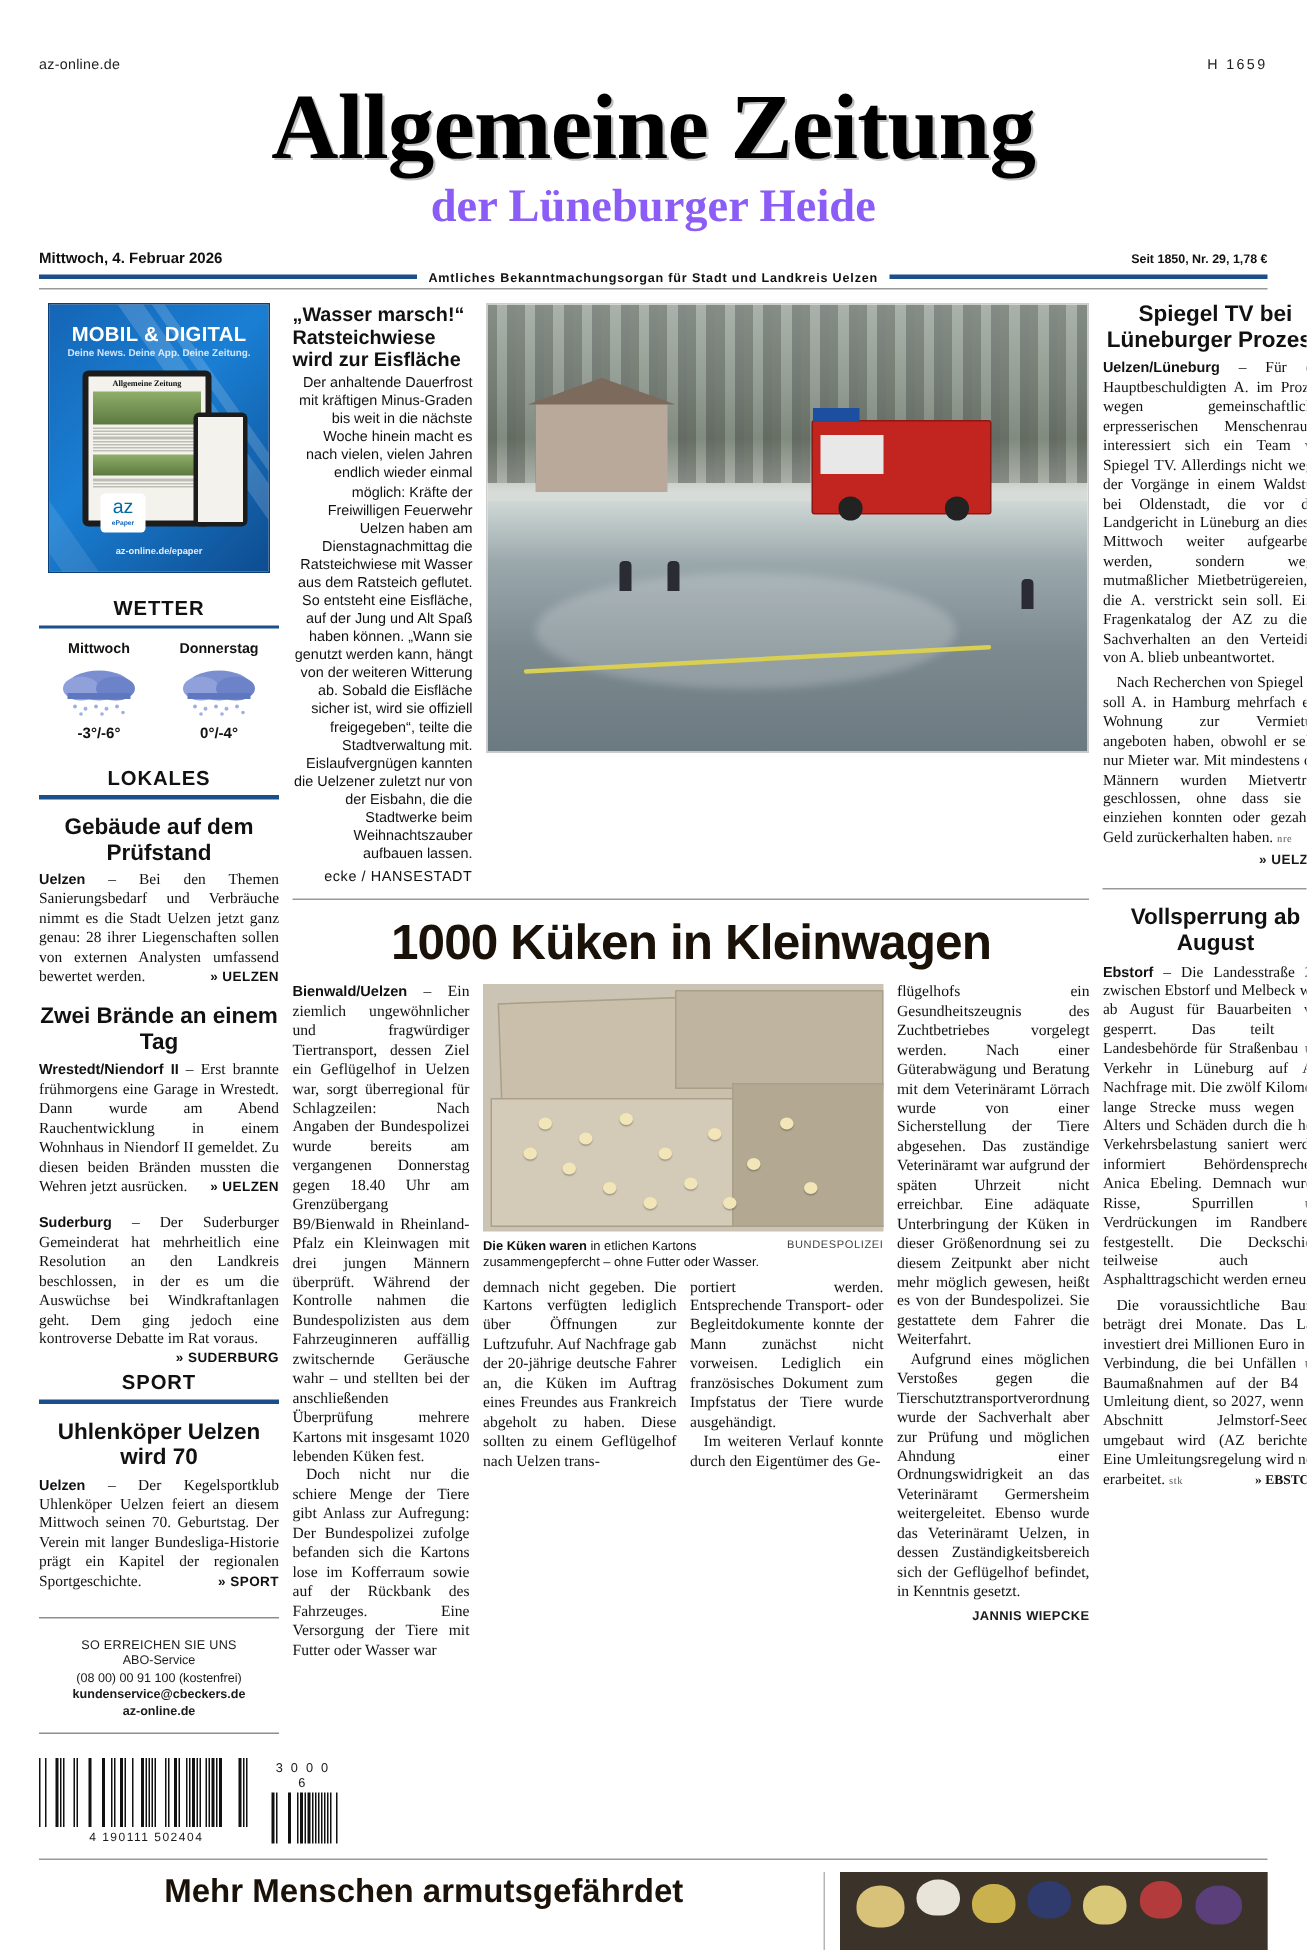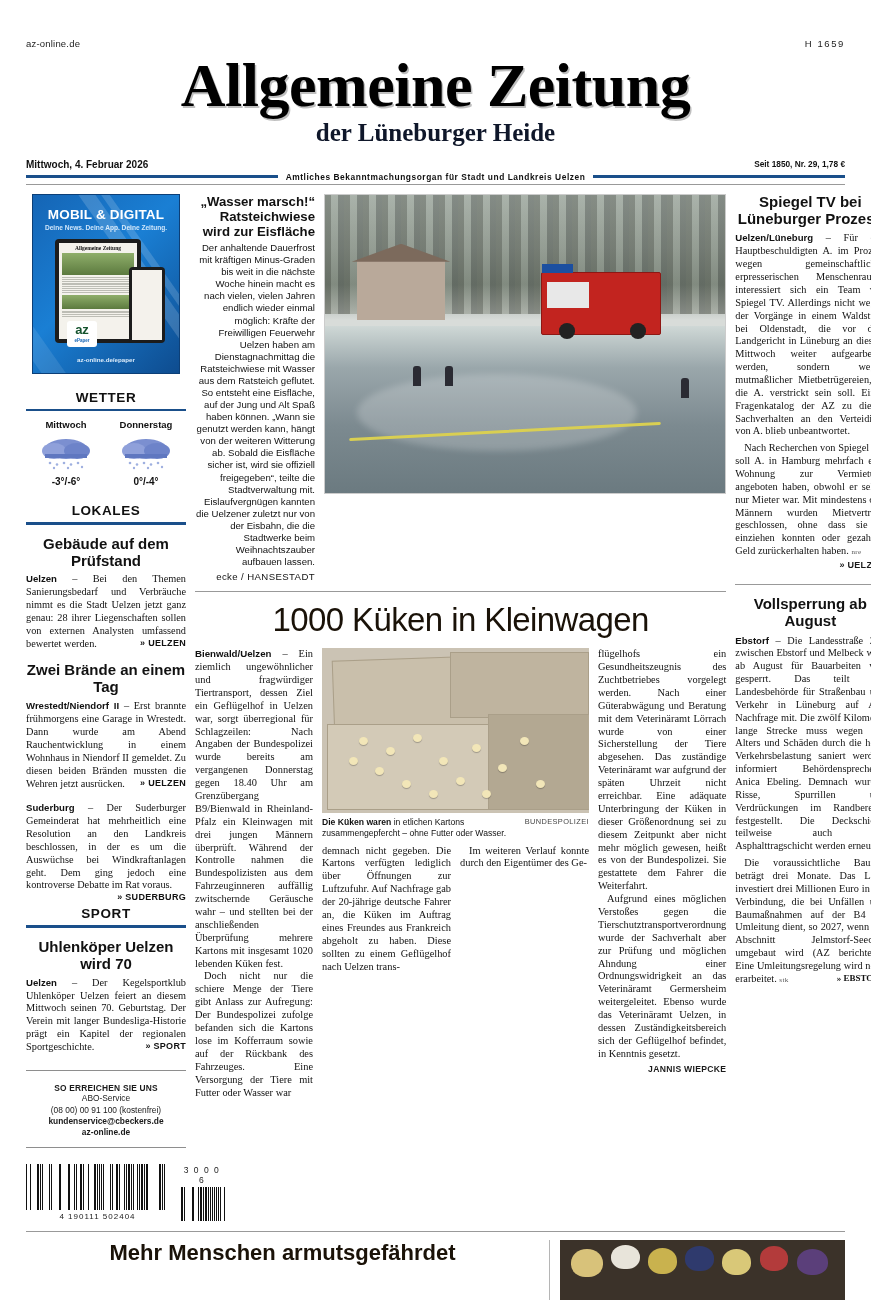--- a/index.html
+++ b/index.html
@@ -24,23 +24,23 @@
     line-height: 0.95;
     letter-spacing: -0.5px;
     margin-top: 18px;
     color: #000;
     text-shadow: 1.5px 1.5px 0 rgba(0,0,0,0.25);
   }
   .mh-sub {
     text-align: center;
     font-family: "Liberation Serif", serif;
     font-weight: 700;
-    font-size: 25px;
+    font-size: 31px;
     margin-top: 4px;
-    color: #0f172a;
+    color: #8b5cf6;
   }
   .mh-bar { position: relative; margin-top: 11px; height: 20px; }
   .mh-date { position: absolute; left: 0; top: 1px; font-size: 10px; font-weight: 700; color: #111; }
   .mh-issue { position: absolute; right: 0; top: 1px; font-size: 8.3px; font-weight: 600; color: #111; }
   .mh-rule-wrap { position: absolute; left: 0; right: 0; top: 14px; display: flex; align-items: center; gap: 8px; }
   .mh-rule { flex: 1; height: 3px; background: #1a4f8a; }
   .mh-official { font-size: 8.4px; font-weight: 700; letter-spacing: .55px; color: #111; white-space: nowrap; }
 
   .top-rule { height: 1px; background: #999; margin-top: 6px; }
 
@@ -69,21 +69,21 @@
   .ad-screen { width: 100%; height: 100%; background: #f4f2ec; position: relative; overflow:hidden; }
   .ad-screen .hd { font-family:"Liberation Serif",serif; font-size:5.5px; font-weight:700; text-align:center; color:#111; margin-top:2px;}
   .ad-screen .ph { margin: 2px 3px; height: 22px; background: linear-gradient(180deg,#8fae6a,#5c7a3f); }
   .ad-screen .ln { margin: 1px 3px; height: 1.2px; background: #bdbdb5; }
   .ad-phone { position:absolute; left: 96px; top: 72px; width: 36px; height: 76px; background:#1c1c1c; border-radius:4px; padding:3px; }
   .ad-phone .s { width:100%; height:100%; background:#f4f2ec; }
   .ad-logo {
     position: absolute; left: 34px; bottom: 26px; width: 30px; height: 26px;
     background: #fff; border-radius: 3px; text-align: center;
   }
-  .ad-logo .az { font-size: 13px; font-weight: 700; color:#14532d; line-height: 17px; }
+  .ad-logo .az { font-size: 13px; font-weight: 400; color:#0369a1; line-height: 17px; }
   .ad-logo .ep { font-size: 4.5px; font-weight:700; color:#1565b5; line-height: 5px; }
   .ad-foot { position:absolute; left:0; right:0; bottom: 10px; text-align:center; color:#dcecfb; font-size:6.2px; font-weight:700; }
 
   .rail-head {
     text-align:center; font-size: 13.5px; font-weight: 800; letter-spacing: .6px;
     margin-top: 16px; color:#111;
   }
   .rail-rule { height: 2.5px; background:#1a4f8a; margin-top: 4px; }
   .rail-rule.thin { height: 1px; background: #8e8e8e; }
 
@@ -100,34 +100,34 @@
   }
   .teaser p {
     font-family: "Liberation Serif", serif;
     font-size: 10.3px; line-height: 1.26; text-align: justify; margin-top: 4px; color:#111;
     hyphens: auto;
   }
   .teaser p .loc { font-family:"Liberation Sans",sans-serif; font-weight:700; font-size:9.6px; }
   .more { font-family:"Liberation Sans",sans-serif; font-weight:800; font-size:9px; letter-spacing:.3px; float:right; }
 
   .contact { text-align:center; margin-top: 12px; }
-  .contact .t { font-size: 8.4px; font-weight: 700; letter-spacing:.2px; }
+  .contact .t { font-size: 8.4px; font-weight: 400; letter-spacing:.2px; }
   .contact .l { font-size: 8.4px; line-height: 1.35; }
   .contact .l.b { font-weight: 700; }
 
   .barcode-wrap { display:flex; align-items:flex-end; gap: 10px; margin-top: 16px; }
   .barcode { height: 46px; display:flex; align-items:flex-end; gap:1px; }
   .barcode i { display:block; background:#111; width:1px; height:100%; }
   .bc-num { font-size: 8px; letter-spacing: 1px; margin-top:2px; text-align:center; }
   .bc-small { font-size: 8.5px; letter-spacing: 1.5px; text-align:center; margin-bottom: 2px; }
 
   
   .top-story { display: flex; gap: 9px; }
   .ts-text { width: 120px; flex: none; }
-  .ts-text h2 { font-size: 13.2px; font-weight: 700; line-height: 1.14; text-align: right; color:#111; }
+  .ts-text h2 { font-size: 13.2px; font-weight: 700; line-height: 1.14; text-align: left; color:#111; }
   .ts-text p { font-size: 9.6px; line-height: 1.26; text-align: right; margin-top: 3px; color:#111; }
   .credit { font-size: 7px; letter-spacing:.4px; color:#555; }
   .ts-photo { flex: 1; height: 300px; position: relative; overflow:hidden; border:1px solid #ccc; }
 
   
   .ph-sky { position:absolute; inset:0; background: linear-gradient(180deg,#c9d3cf 0%, #aab4ae 18%, #8f9a92 30%, #d8dcd9 42%); }
   .ph-trees { position:absolute; left:0; top:0; width:100%; height:40%; background:
       repeating-linear-gradient(90deg, rgba(58,62,50,.55) 0 6px, rgba(96,102,84,.35) 6px 13px, rgba(40,44,36,.5) 13px 19px);
       opacity:.85; }
   .ph-house { position:absolute; left: 8%; top: 22%; width: 22%; height: 20%; background:#b9a99a; }
@@ -139,21 +139,21 @@
   .ph-ice-sheen { position:absolute; left:8%; bottom:14%; width:70%; height:26%; background: rgba(255,255,255,.20); filter: blur(3px); border-radius:50%; }
   .ph-truck { position:absolute; right: 16%; top: 26%; width: 30%; height: 21%; background:#c2241f; border:1px solid #8d1713; border-radius:2px; }
   .ph-truck:before { content:''; position:absolute; left:4%; top:14%; width:36%; height:44%; background:#e8e8e8; }
   .ph-truck:after { content:''; position:absolute; left:0; top:-16%; width:26%; height:16%; background:#1c4fa0; }
   .ph-wheel { position:absolute; bottom:-8%; width: 14%; height: 26%; background:#222; border-radius:50%; }
   .ph-hose { position:absolute; left: 6%; bottom: 20%; width: 78%; height: 3px; background:#d9cf52; transform: rotate(-3deg); border-radius:2px; }
   .ph-person { position:absolute; bottom: 36%; width: 8px; height: 20px; background:#2b2b33; border-radius: 3px 3px 0 0; }
 
   
   .main-rule { height: 1px; background:#999; margin-top: 8px; }
-  .main-head { font-size: 33px; font-weight: 400; text-align:center; letter-spacing:-.6px; margin-top: 9px; color:#1a1208; }
+  .main-head { font-size: 33px; font-weight: 700; text-align:center; letter-spacing:-.6px; margin-top: 9px; color:#1a1208; }
   .main-sub { font-size: 13.6px; font-weight: 400; text-align:center; margin-top: 4px; color:#1a1208; }
 
   .main-body { display:flex; gap: 9px; margin-top: 9px; }
   .mb-col { flex: 1; }
   .mb-col p {
     font-family:"Liberation Serif", serif; font-size: 10.4px; line-height: 1.24;
     text-align: justify; hyphens: auto; text-indent: 9px; color:#111;
   }
   .mb-col p.first { text-indent: 0; }
   .mb-col p .loc { font-family:"Liberation Sans",sans-serif; font-weight:700; font-size:9.7px; }
@@ -478,20 +478,21 @@
             </div>
             <div class="cap">
               <span class="src">BUNDESPOLIZEI</span>
               <b>Die Küken waren</b><span> in etlichen Kartons zusammengepfercht – ohne Futter oder Wasser.</span>
             </div>
             <div style="display:flex; gap:9px; margin-top:6px">
               <div style="flex:1">
                 <p class="first" style="font-family:'Liberation Serif',serif;font-size:10.4px;line-height:1.24;text-align:justify;hyphens:auto">demnach nicht gegeben. Die Kartons verfügten lediglich über Öffnungen zur Luftzufuhr. Auf Nachfrage gab der 20-jährige deutsche Fahrer an, die Küken im Auftrag eines Freundes aus Frankreich abgeholt zu haben. Diese sollten zu einem Geflügelhof nach Uelzen trans-</p>
               </div>
               <div style="flex:1">
+                <p class="first" style="font-family:'Liberation Serif',serif;font-size:10.4px;line-height:1.24;text-align:justify;hyphens:auto">portiert werden. Entsprechende Transport- oder Begleitdokumente konnte der Mann zunächst nicht vorweisen. Lediglich ein französisches Dokument zum Impfstatus der Tiere wurde ausgehändigt.</p>
                 <p style="font-family:'Liberation Serif',serif;font-size:10.4px;line-height:1.24;text-align:justify;hyphens:auto;text-indent:9px">Im weiteren Verlauf konnte durch den Eigentümer des Ge-</p>
               </div>
             </div>
           </div>
 
           <div class="mb-col" style="flex:0 0 128px">
             <p class="first">flügelhofs ein Gesundheitszeugnis des Zuchtbetriebes vorgelegt werden. Nach einer Güterabwägung und Beratung mit dem Veterinäramt Lörrach wurde von einer Sicherstellung der Tiere abgesehen. Das zuständige Veterinäramt war aufgrund der späten Uhrzeit nicht erreichbar. Eine adäquate Unterbringung der Küken in dieser Größenordnung sei zu diesem Zeitpunkt aber nicht mehr möglich gewesen, heißt es von der Bundespolizei. Sie gestattete dem Fahrer die Weiterfahrt.</p>
             <p>Aufgrund eines möglichen Verstoßes gegen die Tierschutztransportverordnung wurde der Sachverhalt aber zur Prüfung und möglichen Ahndung einer Ordnungswidrigkeit an das Veterinäramt Germersheim weitergeleitet. Ebenso wurde das Veterinäramt Uelzen, in dessen Zuständigkeitsbereich sich der Geflügelhof befindet, in Kenntnis gesetzt.</p>
             <div class="byline">JANNIS WIEPCKE</div>
           </div>

